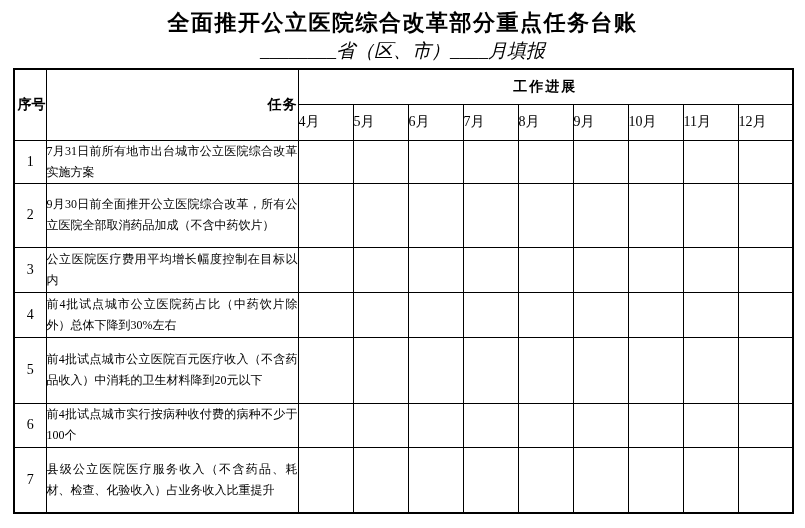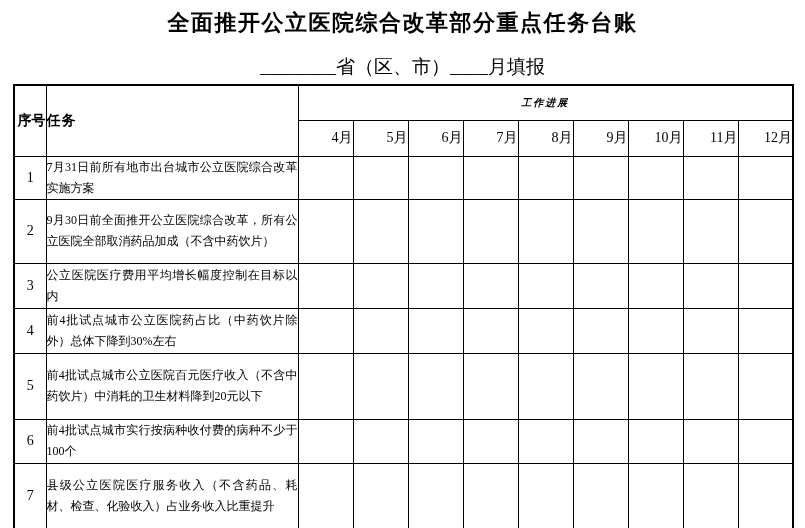--- a/index.html
+++ b/index.html
@@ -19,22 +19,23 @@
     font-size: 22px;
     font-weight: bold;
     letter-spacing: 1.5px;
     line-height: 28px;
     white-space: nowrap;
   }
   .doc-subtitle {
     text-align: center;
     font-size: 19px;
     line-height: 24px;
-    margin-top: 18px;
+    margin-top: 2px;
     white-space: nowrap;
+    font-style: italic;
   }
   table.ledger {
     border-collapse: collapse;
     table-layout: fixed;
     margin: 5px 0 0 13px;
     border: 2px solid #000;
   }
   table.ledger th, table.ledger td {
     border: 1px solid #000;
     padding: 0;
@@ -51,34 +52,33 @@
     font-size: 14px;
     line-height: 29px;
     text-align: right;
     padding: 0 6px;
     word-break: break-all;
   }
   th.task-h {
     font-weight: bold;
     font-size: 14px;
     letter-spacing: 1px;
-    text-align: left;
+    text-align: right;
   }
   th.prog-h {
     font-weight: bold;
-    font-size: 10px;
+    font-size: 14px;
     letter-spacing: 2px;
     text-align: center;
     height: 35px;
-    font-style: italic;
   }
   tr.month-row th {
     font-weight: normal;
     font-size: 14px;
-    text-align: right;
+    text-align: left;
     height: 36px;
   }
   td.seq-cell {
     text-align: center;
     font-size: 14px;
   }
   td.task-cell {
     font-size: 12px;
     line-height: 21px;
     padding: 1px 4px 1px 6px;
@@ -183,21 +183,21 @@
         <td class="progress-cell"></td>
         <td class="progress-cell"></td>
         <td class="progress-cell"></td>
         <td class="progress-cell"></td>
         <td class="progress-cell"></td>
         <td class="progress-cell"></td>
         <td class="progress-cell"></td>
       </tr>
       <tr>
         <td class="seq-cell">5</td>
-        <td class="task-cell">前4批试点城市公立医院百元医疗收入（不含中药饮片）中消耗的卫生材料降到20元以下</td>
+        <td class="task-cell">前4批试点城市公立医院百元医疗收入（不含药品收入）中消耗的卫生材料降到20元以下</td>
         <td class="progress-cell"></td>
         <td class="progress-cell"></td>
         <td class="progress-cell"></td>
         <td class="progress-cell"></td>
         <td class="progress-cell"></td>
         <td class="progress-cell"></td>
         <td class="progress-cell"></td>
         <td class="progress-cell"></td>
         <td class="progress-cell"></td>
       </tr>

